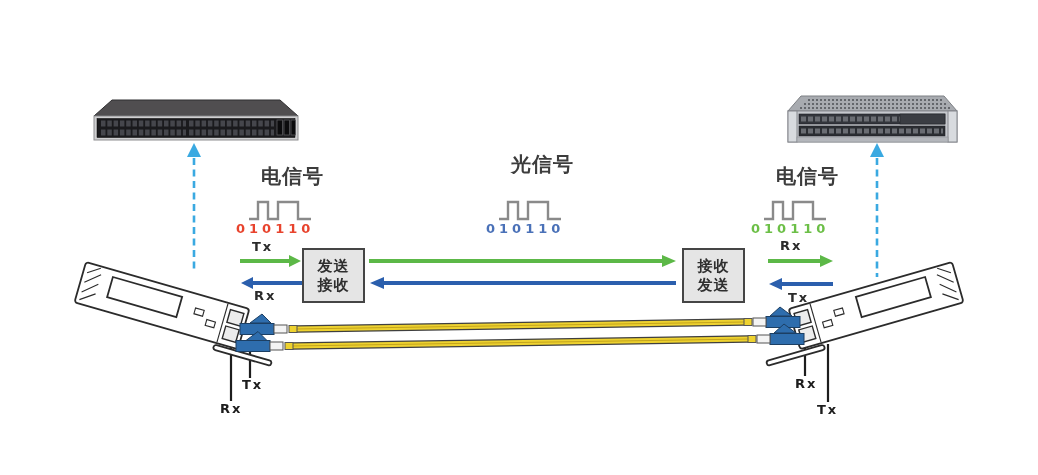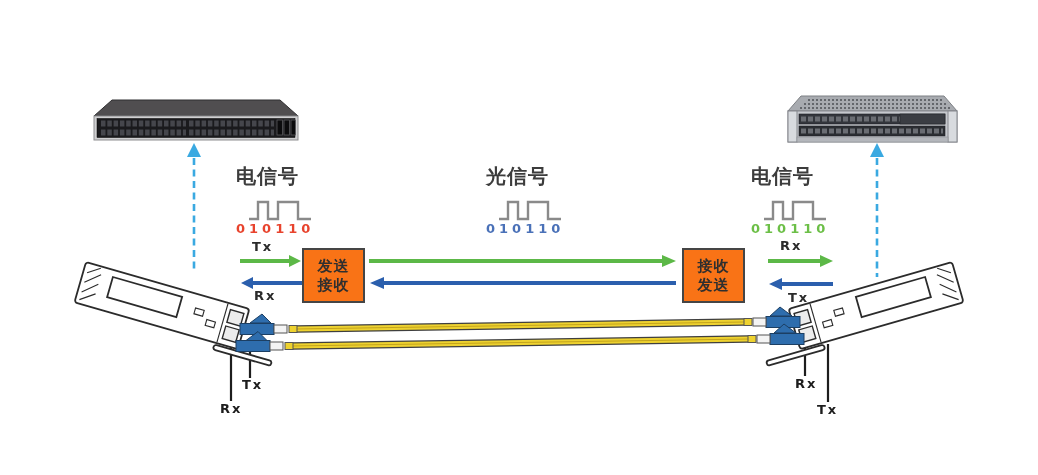--- a/index.html
+++ b/index.html
@@ -2,32 +2,32 @@
 <html style="--electrical-bits-left: #e8432d; --optical-bits: #4a71b8; --electrical-bits-right: #6cbf47; --tx-arrow-green: #5cb847; --rx-arrow-blue: #2b5fad; --uplink-dashed-blue: #3aa9e1; --fiber-yellow: #eed22f; --connector-blue: #2e6dad; --waveform-gray: #8a8a8a; --text-dark: #3a3a3a;"><head>
 <meta charset="utf-8">
 <style>
   html,body{margin:0;padding:0;background:#fff;}
   .stage{
     position:relative;width:1038px;height:475px;background:#fff;overflow:hidden;
     font-family:"DejaVu Sans","Liberation Sans",sans-serif;color:var(--text-dark,#3a3a3a);
   }
   .art{position:absolute;left:0;top:0;}
   .t{position:absolute;white-space:nowrap;text-align:right;}
-  .title{font-size:20px;font-weight:700;letter-spacing:1px;text-align:left;width:88px;color:#3c3c3c;}
+  .title{font-size:20px;font-weight:700;letter-spacing:1px;text-align:right;width:88px;color:#3c3c3c;}
   .bits{font-size:13px;font-weight:700;letter-spacing:4px;text-align:left;width:88px;}
   .bits-red{color:var(--electrical-bits-left,#e8432d);}
   .bits-blue{color:var(--optical-bits,#4a71b8);}
   .bits-green{color:var(--electrical-bits-right,#6cbf47);}
   .txrx{font-size:13px;font-weight:700;letter-spacing:2px;color:#2b2b2b;}
   .modlabel{font-size:13px;font-weight:700;letter-spacing:2px;color:#1d1d1d;}
   .wave{position:absolute;}
   .wave path{fill:none;stroke:var(--waveform-gray,#8a8a8a);stroke-width:2.4;}
   .xbox{
     position:absolute;width:63px;height:55px;box-sizing:border-box;
-    border:2px solid #454545;background:#f97316;
+    border:2px solid #454545;background:#e5e5e5;
     display:flex;flex-direction:column;align-items:center;justify-content:center;
     font-size:15px;font-weight:700;line-height:19px;letter-spacing:1px;color:#2f2f2f;z-index:3;
   }
   
   .ports{stroke:#45464c;stroke-width:6;stroke-dasharray:4.5 1.8;}
   .ports2{stroke:#6a6d73;stroke-width:5;stroke-dasharray:5 2;}
   .cyan-dash{stroke:var(--uplink-dashed-blue,#3aa9e1);stroke-width:2.6;stroke-dasharray:7 4.5;}
   .cyan-head{fill:var(--uplink-dashed-blue,#3aa9e1);}
   .ar-g{stroke:var(--tx-arrow-green,#5cb847);stroke-width:4;}
   .ah-g{fill:var(--tx-arrow-green,#5cb847);}
@@ -176,21 +176,21 @@
     </g>
     <g>
       <polygon class="conn" points="774,333 784,324 796,333"></polygon>
       <rect class="conn" x="770" y="333.5" width="34" height="11"></rect>
       <rect class="boot" x="757" y="335" width="13" height="8"></rect>
       <rect class="bead" x="748" y="335.5" width="8" height="7"></rect>
     </g>
   </svg>
 
   <div class="t title" style="left:236px;top:163px;">电信号</div>
-  <div class="t title" style="left:486px;top:163px;">光信号</div>
+  <div class="t title" style="left:486px;top:151px;">光信号</div>
   <div class="t title" style="left:751px;top:163px;">电信号</div>
 
   <svg class="wave" style="left:248px;top:199px;" width="64" height="22" viewBox="0 0 64 22">
     <path d="M1 20 H10 V3 H20 V20 H30 V3 H50 V20 H63"></path>
   </svg>
   <svg class="wave" style="left:498px;top:199px;" width="64" height="22" viewBox="0 0 64 22">
     <path d="M1 20 H10 V3 H20 V20 H30 V3 H50 V20 H63"></path>
   </svg>
   <svg class="wave" style="left:763px;top:199px;" width="64" height="22" viewBox="0 0 64 22">
     <path d="M1 20 H10 V3 H20 V20 H30 V3 H50 V20 H63"></path>

